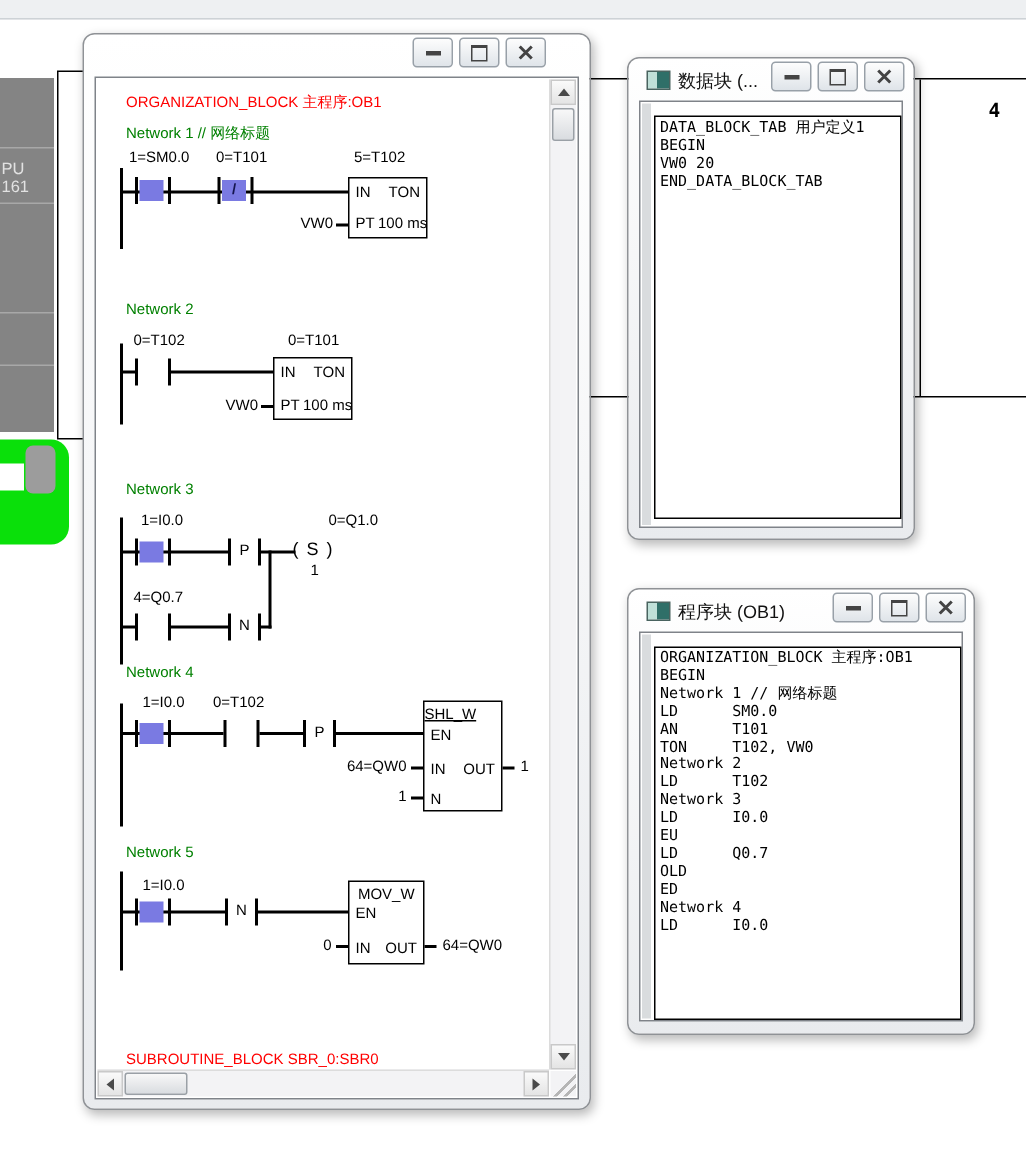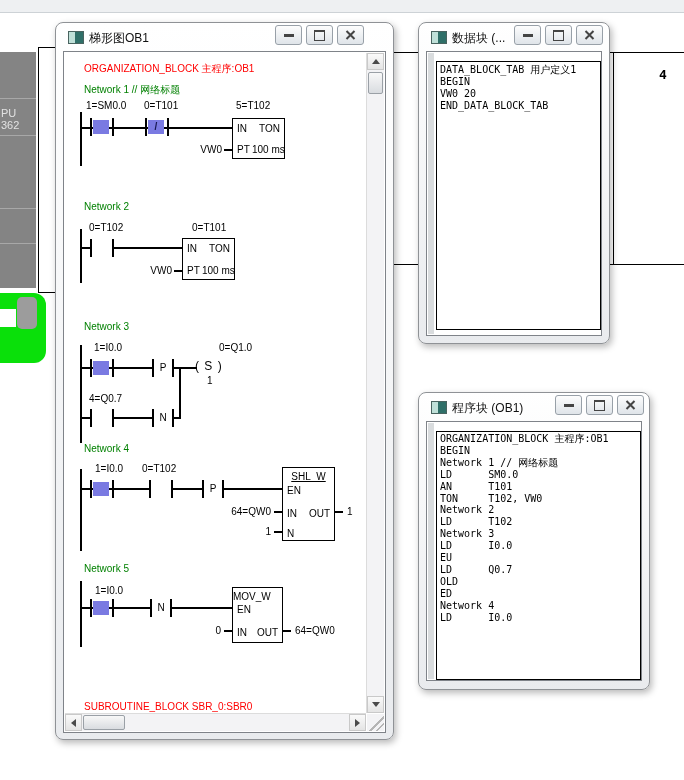--- a/index.html
+++ b/index.html
@@ -64,32 +64,28 @@
 <div class="frame" style="left:38px;top:47px;width:352px;height:244px;"></div>
 <div class="frame" style="left:390px;top:52px;width:294px;height:211px;">
   <div style="position:absolute;left:222px;top:0;width:1px;height:100%;background:#000;"></div>
   <span class="bgval" style="left:268px;top:14px;">4</span>
 </div>
 <div class="graypanel">
   <div class="psep" style="top:46px;"></div>
   <div class="psep" style="top:83px;"></div>
   <div class="psep" style="top:156px;"></div>
   <div class="psep" style="top:191px;"></div>
-  <span class="pu">PU 362</span>
+  <span class="pu">PU 161</span>
 </div>
 <div class="greenicon">
   <div class="gi-bar"></div>
   <div class="gi-notch"></div>
 </div>
 
 <div class="win" style="left:55px;top:22px;width:337px;height:716px;">
-  <div class="titlebar">
-    <span class="wicon"></span>
-    <span class="wtitle">梯形图OB1</span>
-  </div>
   <div class="btns" style="right:29px;">
     <div class="tbtn">
         <span class="gmin"></span>
       </div>
     <div class="tbtn">
         <span class="grest"></span>
       </div>
     <div class="tbtn">
         <svg width="11" height="10">
           <path d="M1.5 1 L9.5 9 M9.5 1 L1.5 9" stroke="#444" stroke-width="2"></path>
@@ -173,21 +169,21 @@
       <div class="hl" style="left:159px;top:435px;width:58px;height:2px;"></div>
       <div class="bar" style="left:25px;top:427px;width:2px;height:18px;"></div>
       <div class="bar" style="left:47px;top:427px;width:2px;height:18px;"></div>
       <div class="sq" style="left:28px;top:429px;"></div>
       <div class="bar" style="left:84px;top:427px;width:2px;height:18px;"></div>
       <div class="bar" style="left:106px;top:427px;width:2px;height:18px;"></div>
       <div class="bar" style="left:137px;top:427px;width:2px;height:18px;"></div>
       <div class="bar" style="left:157px;top:427px;width:2px;height:18px;"></div>
       <span class="elet" style="left:139px;top:430px;">P</span>
       <div class="lbox" style="left:217px;top:414px;width:53px;height:74px;">
-        <span class="bl" style="left:0;right:0;top:3px;text-align:center;text-decoration:underline;">SHL_W</span>
+        <span class="bl" style="left:0;right:0;top:3px;text-align:left;text-decoration:underline;">SHL_W</span>
         <span class="bl" style="left:4px;top:17px;">EN</span>
         <span class="bl" style="left:4px;top:40px;">IN</span>
         <span class="bl" style="right:4px;top:40px;">OUT</span>
         <span class="bl" style="left:4px;top:60px;">N</span>
       </div>
       <div class="stub" style="left:209px;top:458px;width:8px;height:2px;"></div>
       <span class="opr" style="left:160px;top:453px;width:46px;">64=QW0</span>
       <div class="stub" style="left:270px;top:458px;width:8px;height:2px;"></div>
       <span class="ll" style="left:282px;top:453px;">1</span>
       <div class="stub" style="left:209px;top:478px;width:8px;height:2px;"></div>
@@ -198,21 +194,21 @@
       <div class="vl" style="left:15px;top:528px;width:2px;height:66px;"></div>
       <div class="hl" style="left:15px;top:554px;width:71px;height:2px;"></div>
       <div class="hl" style="left:107px;top:554px;width:60px;height:2px;"></div>
       <div class="bar" style="left:25px;top:546px;width:2px;height:18px;"></div>
       <div class="bar" style="left:47px;top:546px;width:2px;height:18px;"></div>
       <div class="sq" style="left:28px;top:548px;"></div>
       <div class="bar" style="left:85px;top:546px;width:2px;height:18px;"></div>
       <div class="bar" style="left:105px;top:546px;width:2px;height:18px;"></div>
       <span class="elet" style="left:87px;top:549px;">N</span>
       <div class="lbox" style="left:167px;top:534px;width:51px;height:56px;">
-        <span class="bl" style="left:0;right:0;top:3px;">MOV_W</span>
+        <span class="bl" style="left:0;right:0;top:3px;text-align:center;">MOV_W</span>
         <span class="bl" style="left:4px;top:16px;">EN</span>
         <span class="bl" style="left:4px;top:39px;">IN</span>
         <span class="bl" style="right:4px;top:39px;">OUT</span>
       </div>
       <div class="stub" style="left:159px;top:577px;width:8px;height:2px;"></div>
       <span class="opr" style="left:140px;top:572px;width:16px;">0</span>
       <div class="stub" style="left:218px;top:577px;width:8px;height:2px;"></div>
       <span class="ll" style="left:230px;top:572px;">64=QW0</span>
 
       <span class="rl" style="left:19px;top:648px;">SUBROUTINE_BLOCK SBR_0:SBR0</span>
@@ -234,21 +230,21 @@
         </div>
       <div class="thumb" style="left:18px;top:1px;width:42px;height:15px;"></div>
       <div class="sbtn" style="right:0;top:0;">
           <span class="tri-rt"></span>
         </div>
     </div>
     <div class="grip" style="right:1px;bottom:1px;"></div>
   </div>
 </div>
 
-<div class="win" style="left:418px;top:22px;width:190px;height:320px;">
+<div class="win" style="left:418px;top:38px;width:190px;height:320px;">
   <div class="titlebar">
     <span class="wicon"></span>
     <span class="wtitle">数据块 (...</span>
   </div>
   <div class="btns" style="right:6px;">
     <div class="tbtn">
         <span class="gmin"></span>
       </div>
     <div class="tbtn">
         <span class="grest"></span>

